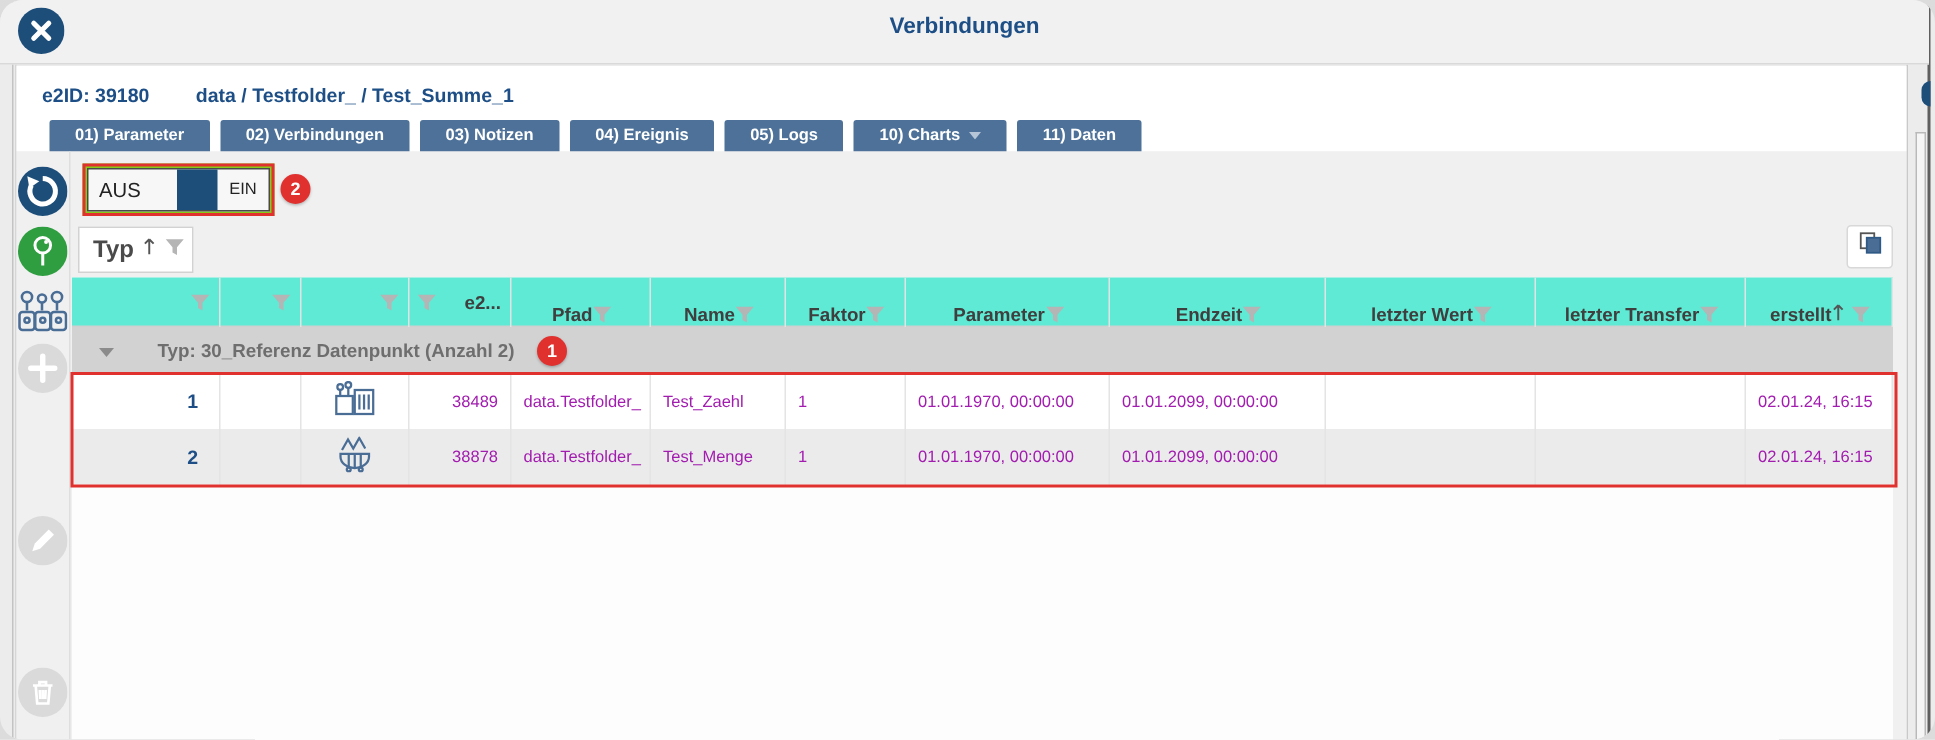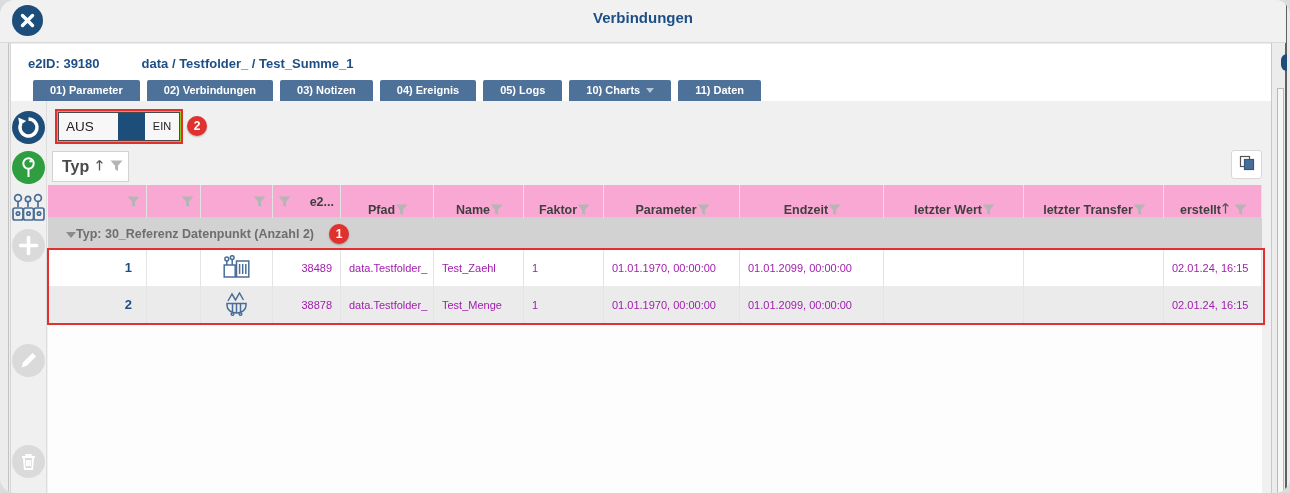--- a/index.html
+++ b/index.html
@@ -17,21 +17,21 @@
   .right-blue-dot { position:absolute; left:1281px; top:54px; width:6px; height:17px; background:#1d4e7a; border-radius:8px 0 0 8px; }
   .panel-right-border { position:absolute; left:1271px; top:43px; width:1px; height:450px; background:#c9c9c9; }
 
   
   .titlebar { position:absolute; left:0; top:0; width:1286px; height:43px; background:#f1f1f1; border-bottom:1px solid #d9d9d9; }
   .title { position:absolute; left:0; top:9px; width:1286px; text-align:center; font-size:15px; font-weight:bold; color:#1d4f86; }
   .close-btn { position:absolute; left:12px; top:5px; width:31px; height:31px; cursor:pointer; }
 
   
   .crumb-band { position:absolute; left:11px; top:44px; width:1260px; height:57px; background:#ffffff; }
-  .crumbs { position:absolute; left:17px; top:12px; display:flex; gap:42px; font-size:13px; font-weight:bold; color:#1d4f86; }
+  .crumbs { position:absolute; left:17px; top:12px; display:flex; gap:31px; font-size:13px; font-weight:bold; color:#1d4f86; }
 
   
   .tabbar { position:absolute; left:33px; top:80px; display:flex; gap:7px; }
   .tab {
     height:21px; line-height:21px; padding:0 17px; background:#4d7198; color:#ffffff;
     font-size:11px; font-weight:bold; border-radius:2px 2px 0 0; white-space:nowrap; cursor:pointer;
     display:flex; align-items:center; gap:6px;
   }
   .tab svg { display:block; }
 
@@ -64,37 +64,37 @@
   }
   .typ-chip .fname { font-size:16px; font-weight:bold; color:#4a4a4a; }
   .copy-btn {
     position:absolute; left:1231px; top:150px; width:31px; height:29px; background:#fff;
     border:1px solid #d8d8d8; border-radius:3px; display:flex; align-items:center; justify-content:center; cursor:pointer;
   }
 
   
   .table-bg { position:absolute; left:48px; top:185px; width:1214px; height:308px; background:#fdfdfd; }
   .grid-row { display:grid; grid-template-columns:99px 54px 72px 68px 93px 90px 80px 136px 144px 140px 140px 98px; }
-  .thead { position:absolute; left:48px; top:185px; width:1214px; height:33px; background:#f9a8d4; border-bottom:1px solid #cfcfcf; }
+  .thead { position:absolute; left:48px; top:185px; width:1214px; height:33px; background:#5eead4; border-bottom:1px solid #cfcfcf; }
   .th {
     display:flex; align-items:center; border-right:1px solid #e3e3e3; font-size:12.5px; font-weight:bold;
     color:#3f3f3f; overflow:hidden; white-space:nowrap; height:33px; cursor:pointer;
   }
   .th.f-right { justify-content:flex-end; padding-right:6px; }
   .th.split { justify-content:space-between; padding:0 6px 0 5px; }
   .th.labeled { justify-content:center; padding:16px 6px 0 8px; }
   .th .sortgrp { display:flex; align-items:center; gap:4px; }
   .funnel { flex:0 0 auto; }
 
   .group-row {
     position:absolute; left:48px; top:218px; width:1214px; height:31px; background:#d2d2d2;
     display:flex; align-items:center; font-size:12.5px; font-weight:bold; color:#6e6e6e; cursor:pointer;
   }
   .group-row .caret { margin-left:18px; }
-  .group-row .glabel { }
+  .group-row .glabel { margin-left:29px; }
   .group-row .badge { margin-left:15px; }
 
   .data-row { position:absolute; left:48px; width:1214px; height:37px; background:#fff; cursor:pointer; }
   .data-row.alt { background:#ebebeb; }
   .td {
     display:flex; align-items:center; border-right:1px solid #e4e4e4; height:37px; font-size:11px;
     color:#a21caf; overflow:hidden; white-space:nowrap; padding-left:8px;
   }
   .td.num { justify-content:flex-end; padding-right:14px; padding-left:0; font-size:13px; font-weight:bold; color:#1d4f86; }
   .td.icon-cell { justify-content:center; padding-left:0; }

